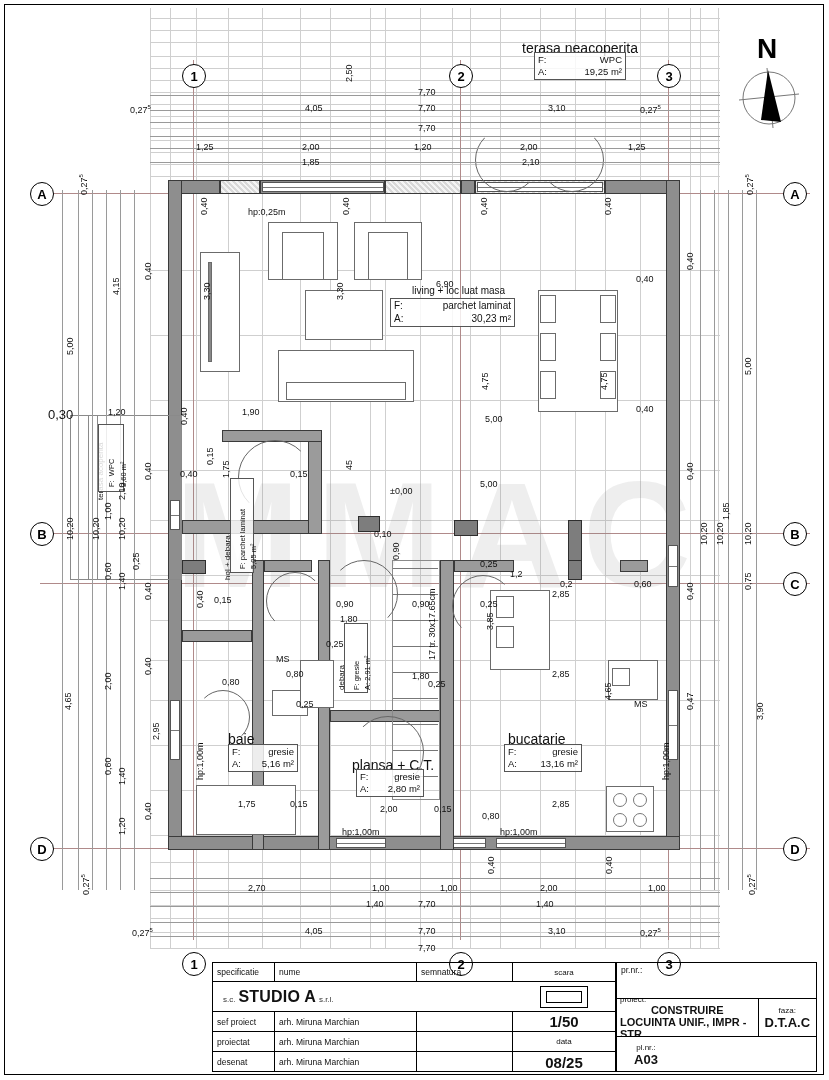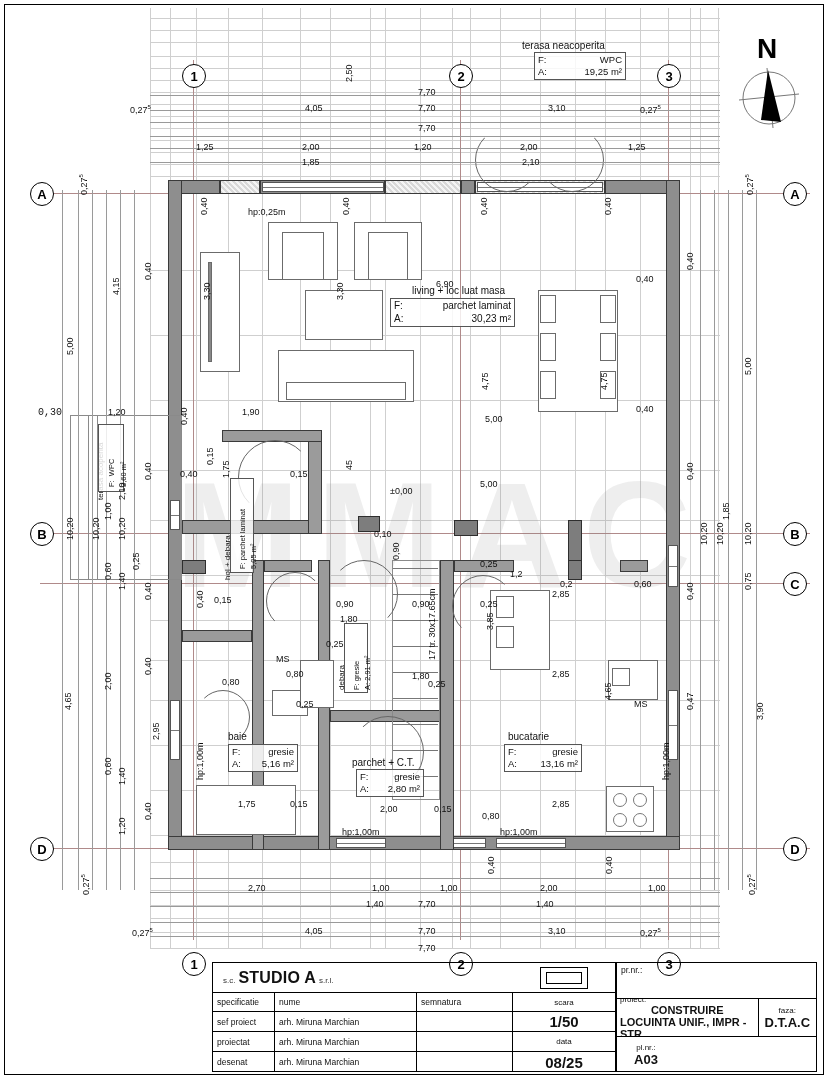--- a/index.html
+++ b/index.html
@@ -37,21 +37,21 @@
 
   
   .glaz{position:absolute;background:#fff;border:1px solid #555;box-sizing:border-box;}
   .glaz:after{content:"";position:absolute;left:0;right:0;top:50%;height:1px;background:#777;}
 
   
   .furn{position:absolute;border:1px solid #6b6b6b;background:#fff;box-sizing:border-box;}
   .furn-l{position:absolute;border:1px solid #8a8a8a;background:transparent;box-sizing:border-box;}
 
   
-  .roomlbl{position:absolute;font-size:10px;color:#111;white-space:nowrap;}
+  .roomlbl{position:absolute;font-size:14px;color:#111;white-space:nowrap;}
   .roombox{position:absolute;border:1px solid #555;background:rgba(255,255,255,0.82);box-sizing:border-box;
      font-size:9.5px;color:#111;padding:1px 3px;}
   .roombox .r{display:flex;justify-content:space-between;gap:8px;line-height:1.25;}
 
   
   #watermark{position:absolute;left:175px;top:455px;width:520px;height:160px;
     font-size:150px;font-weight:bold;color:rgba(120,120,120,0.13);
     letter-spacing:4px;font-family:"Liberation Sans",sans-serif;
     display:flex;align-items:center;justify-content:space-between;pointer-events:none;}
 
@@ -325,21 +325,21 @@
     <div class="r">
         <span>F:</span>
         <span>gresie</span>
       </div>
     <div class="r">
         <span>A:</span>
         <span>5,16 m²</span>
       </div>
   </div>
 
-  <div class="roomlbl" style="left:352px;top:757px;">parchet + C.T.</div>
+  <div class="roomlbl" style="left:352px;top:757px;">plansa + C.T.</div>
   <div class="roombox" style="left:356px;top:769px;width:68px;">
     <div class="r">
         <span>F:</span>
         <span>gresie</span>
       </div>
     <div class="r">
         <span>A:</span>
         <span>2,80 m²</span>
       </div>
   </div>
@@ -394,21 +394,21 @@
       <div class="txt" style="left: 536px; top: 900px; font-size: 9px;">1,40</div>
       <div class="txt" style="left: 132px; top: 927px; font-size: 9px;">0,27<span class="sup">5</span></div>
       <div class="txt" style="left: 305px; top: 927px; font-size: 9px;">4,05</div>
       <div class="txt" style="left: 418px; top: 927px; font-size: 9px;">7,70</div>
       <div class="txt" style="left: 548px; top: 927px; font-size: 9px;">3,10</div>
       <div class="txt" style="left: 640px; top: 927px; font-size: 9px;">0,27<span class="sup">5</span></div>
       <div class="txt" style="left: 418px; top: 944px; font-size: 9px;">7,70</div>
       <div class="txt vt" style="left: 78px; top: 195px; font-size: 9px;">0,27<span class="sup">5</span></div>
       <div class="txt vt" style="left: 66px; top: 355px; font-size: 9px;">5,00</div>
       <div class="txt vt" style="left: 112px; top: 295px; font-size: 9px;">4,15</div>
-      <div class="txt" style="left: 38px; top: 408px; font-size: 10px; font-family: Liberation Mono, monospace;">0,30</div>
+      <div class="txt" style="left: 48px; top: 408px; font-size: 13px;">0,30</div>
       <div class="txt" style="left: 108px; top: 408px; font-size: 9px;">1,20</div>
       <div class="txt vt" style="left: 66px; top: 540px; font-size: 9px;">10,20</div>
       <div class="txt vt" style="left: 92px; top: 540px; font-size: 9px;">10,20</div>
       <div class="txt vt" style="left: 118px; top: 540px; font-size: 9px;">10,20</div>
       <div class="txt vt" style="left: 118px; top: 500px; font-size: 9px;">2,10</div>
       <div class="txt vt" style="left: 104px; top: 520px; font-size: 9px;">1,00</div>
       <div class="txt vt" style="left: 132px; top: 570px; font-size: 9px;">0,25</div>
       <div class="txt vt" style="left: 104px; top: 580px; font-size: 9px;">0,60</div>
       <div class="txt vt" style="left: 118px; top: 590px; font-size: 9px;">1,40</div>
       <div class="txt vt" style="left: 144px; top: 600px; font-size: 9px;">0,40</div>
@@ -499,42 +499,42 @@
       <div class="bub" style="left: 783px; top: 182px;">A</div>
       <div class="bub" style="left: 783px; top: 522px;">B</div>
       <div class="bub" style="left: 783px; top: 572px;">C</div>
       <div class="bub" style="left: 783px; top: 837px;">D</div>
     </div>
 
   <div id="titleblock">
 
 
     <div id="tb-mid">
+      <div class="tbrow" style="height:19px;">
+        <div class="tbcell" style="width:62px;">specificatie</div>
+        <div class="tbcell" style="width:142px;">nume</div>
+        <div class="tbcell" style="width:96px;">semnatura</div>
+        <div class="tbcell" style="width:102px;justify-content:center;">
+          <span class="tb-sm">scara</span>
+        </div>
+      </div>
+
       <div class="tbrow hdrrow" style="height:30px;">
         <div class="tbcell" style="width:300px;border-right:none;">
           <div id="tb-logo">
             <span class="sc">s.c.</span>
             <b>STUDIO A</b>
             <span class="sc">s.r.l.</span>
           </div>
         </div>
         <div class="tbcell" style="width:102px;justify-content:center;">
           <div id="tb-stamp"></div>
         </div>
       </div>
 
-      <div class="tbrow" style="height:19px;">
-        <div class="tbcell" style="width:62px;">specificatie</div>
-        <div class="tbcell" style="width:142px;">nume</div>
-        <div class="tbcell" style="width:96px;">semnatura</div>
-        <div class="tbcell" style="width:102px;justify-content:center;">
-          <span class="tb-sm">scara</span>
-        </div>
-      </div>
-
       <div class="tbrow" style="height:20px;text-align:right;">
         <div class="tbcell" style="width:62px;">sef proiect</div>
         <div class="tbcell" style="width:142px;">arh. Miruna Marchian</div>
         <div class="tbcell" style="width:96px;"></div>
         <div class="tbcell" style="width:102px;justify-content:center;">
           <span class="tb-scale-big">1/50</span>
         </div>
       </div>
 
       <div class="tbrow" style="height:20px;">

